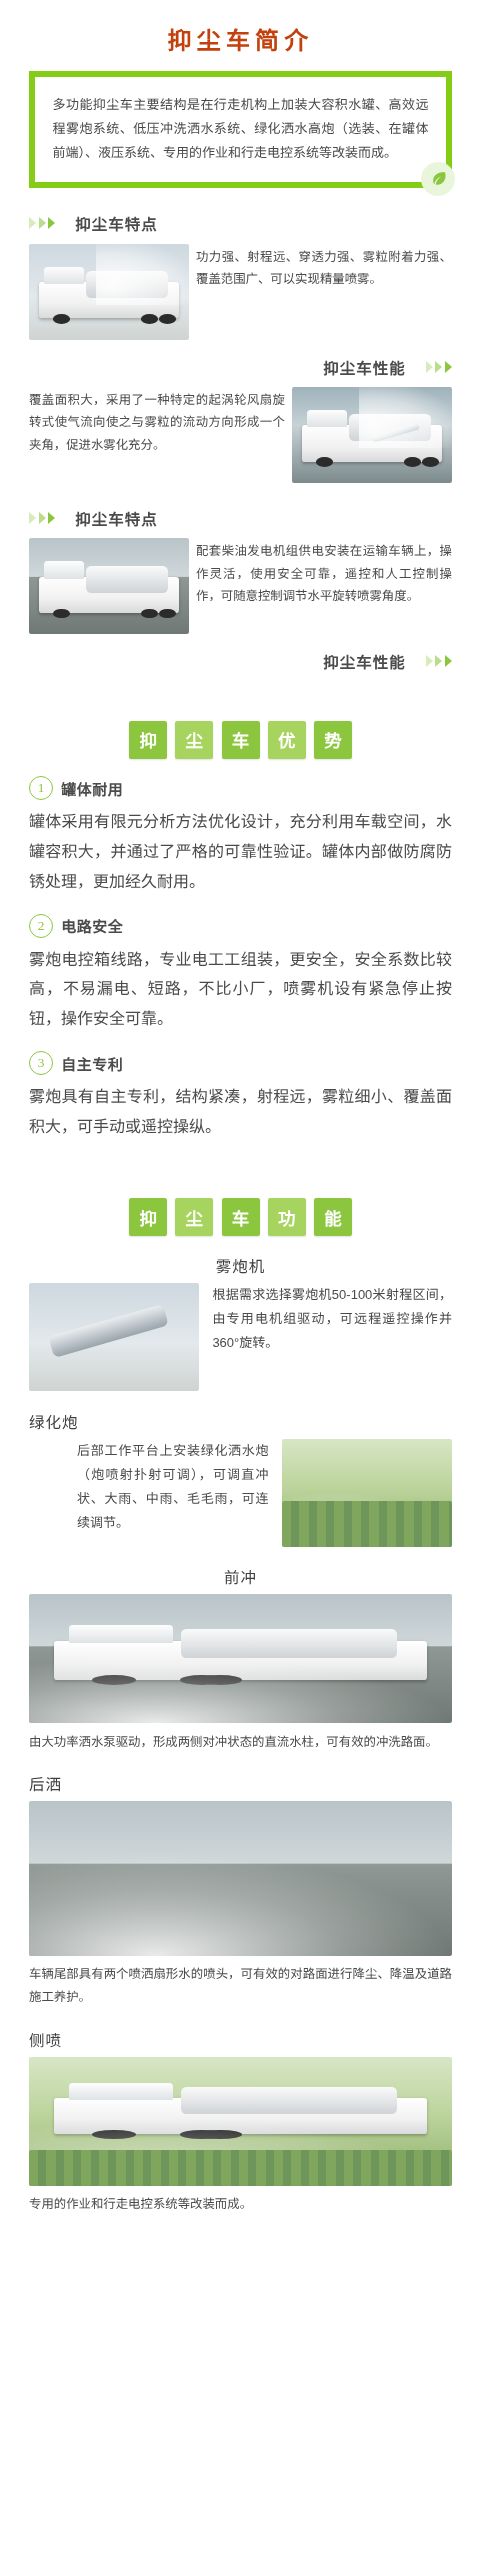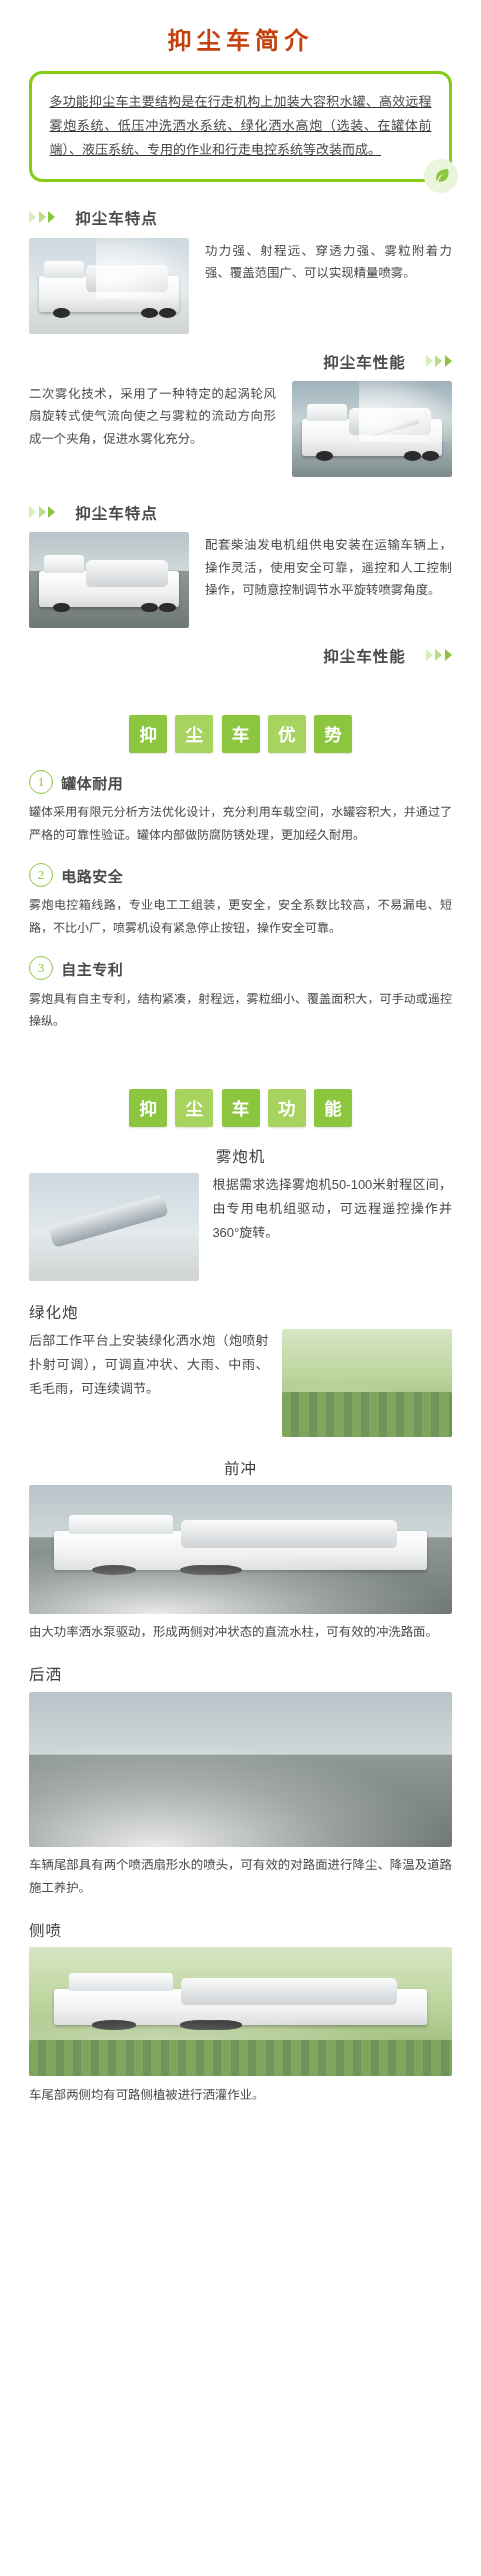--- a/index.html
+++ b/index.html
@@ -29,26 +29,25 @@
     letter-spacing: 5.2px;
     color: #c2410c;
     font-weight: bold;
     padding: 20.6px 0 15.5px 0;
     font-family: "Liberation Serif", "DejaVu Serif", serif;
   }
 
   
   .intro-wrap {
     margin: 0 29px 5.2px 29px;
-    border: 3px solid #84cc16;
-    border-radius: 13px;
+    border: 6px solid #84cc16;
+    border-radius: 0;
     padding: 15.5px 17.5px 17.5px 17.5px;
     position: relative;
     background: #fff;
-    text-decoration: underline;
   }
   .intro-text {
     font-size: 13px;
     line-height: 1.85;
     color: #4a4a4a;
     text-align: justify;
   }
   .leaf-badge {
     position: absolute;
     right: -9.3px;
@@ -85,21 +84,21 @@
     font-weight: bold;
     color: #4b4b4b;
     letter-spacing: 1px;
   }
 
   
   .feat-row {
     display: flex;
     align-items: stretch;
     margin: 0 29px 5.2px 29px;
-    gap: 16px;
+    gap: 7px;
   }
   .feat-row.rev { flex-direction: row-reverse; }
   .feat-img {
     width: 160px;
     min-height: 96px;
     border-radius: 2.1px;
     position: relative;
     overflow: hidden;
     flex: 0 0 160px;
   }
@@ -211,21 +210,21 @@
     flex: 0 0 24px;
     font-family: "Liberation Serif", serif;
   }
   .adv-title {
     font-size: 15px;
     font-weight: bold;
     color: #4b4b4b;
     letter-spacing: 0.5px;
   }
   .adv-body {
-    font-size: 12px;
+    font-size: 16px;
     line-height: 1.85;
     color: #4a4a4a;
     text-align: justify;
   }
 
   
   .func {
     margin: 0 29px 18.5px 29px;
   }
   .func-title {
@@ -233,21 +232,21 @@
     font-weight: normal;
     color: #3f3f3f;
     margin: 8.2px 0 7.2px 0;
     letter-spacing: 1px;
   }
   .func-title.center { text-align: center; }
   .func-title.right  { }
   .func-row {
     display: flex; gap: 13.4px; align-items: stretch;
   }
-  .func-row.rev { flex-direction: row-reverse; }
+  .func-row.rev { flex-direction: row-reverse; margin-left: 48px; }
   .func-img {
     flex: 0 0 170px;
     min-height: 108px;
     border-radius: 2.1px;
     position: relative;
     overflow: hidden;
   }
   .func-txt {
     flex: 1;
     font-size: 13px;
@@ -318,21 +317,21 @@
   </div>
   <div class="feat-row rev">
     <div class="feat-img">
       <div class="ph ph-spray"></div>
       <div class="truck">
           <div class="tank"></div>
           <div class="cannon"></div>
         </div>
       <div class="mist"></div>
     </div>
-    <div class="feat-txt">二次雾化技术，采用了一种特定的起涡轮风扇旋转式使气流向使之与雾粒的流动方向形成一个夹角，促进水雾化充分。</div>
+    <div class="feat-txt">覆盖面积大，采用了一种特定的起涡轮风扇旋转式使气流向使之与雾粒的流动方向形成一个夹角，促进水雾化充分。</div>
   </div>
 
   <div class="sec-head">
     <span class="chev-group">
       <span class="chev r c1"></span>
         <span class="chev r c2"></span>
         <span class="chev r c3"></span>
     </span>
     <span class="sec-title">抑尘车特点</span>
   </div>
@@ -446,18 +445,18 @@
   <div class="func">
     <div class="func-title right">侧喷</div>
     <div class="func-wide">
       <div class="ph ph-green"></div>
       <div class="truck" style="bottom:40%;height:28%;">
           <div class="tank"></div>
         </div>
       <div class="water-jet"></div>
       <div class="hedge" style="height:28%;"></div>
     </div>
-    <div class="blurb">车尾部两侧均有可路侧植被进行洒灌作业。</div>
+    <div class="blurb">专用的作业和行走电控系统等改装而成。</div>
   </div>
 
   <div class="spacer-40"></div>
 </div>
 
 
 </body></html>

